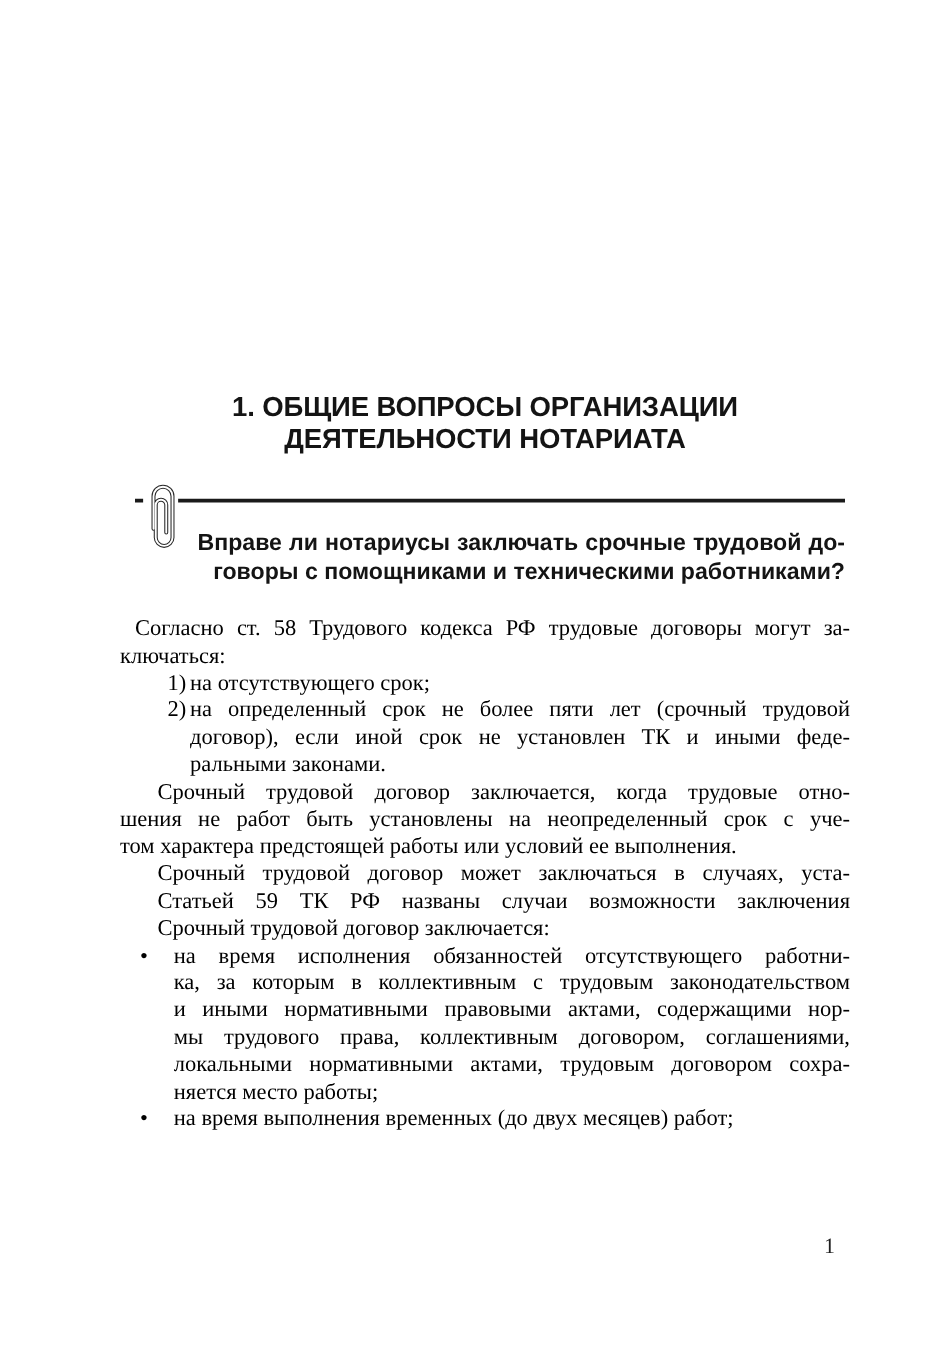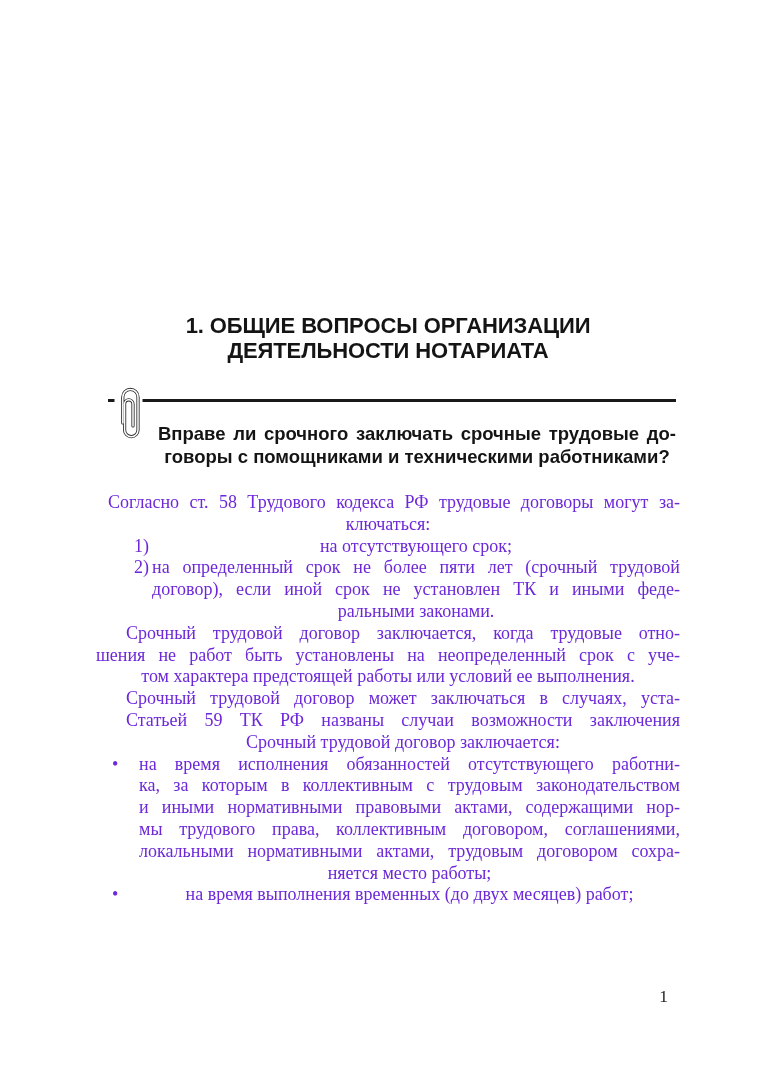--- a/index.html
+++ b/index.html
@@ -17,26 +17,26 @@
     position:absolute; left:108px; top:399px; width:568px; height:3px;
     background:#1a1a1a;
   }
   .paperclip { position:absolute; left:112px; top:384px; width:34px; height:62px; }
   .question {
     position:absolute; left:158px; top:423px; width:518px;
     font-family:"Liberation Sans", sans-serif; font-weight:700;
     font-size:18.5px; line-height:22.5px; color:#141414;
   }
   .question .q1 { text-align:justify; text-align-last:justify; }
-  .question .q2 { text-align:center; }
+  .question .q2 { text-align:right; }
   .body-text {
     position:absolute; left:96px; top:492px; width:584px;
-    font-size:18px; line-height:21.8px; color:#6d28d9;
+    font-size:18px; line-height:21.8px; color:#000000;
   }
-  .line { position:relative; text-align:center; }
+  .line { position:relative; text-align:left; }
   .line.j { text-align:justify; text-align-last:justify; }
   .line.first { text-indent:12px; }
   .line.para { text-indent:30px; }
   .line.num, .line.numcont { padding-left:56px; }
   .line.bullet, .line.bulletcont { padding-left:43px; }
   .line .marker { position:absolute; left:38px; top:0; }
   .line.bullet .marker { left:16px; }
   .page-number {
     position:absolute; left:96px; top:986px; width:572px;
     text-align:right; font-size:17.5px; color:#1f1f1f;
@@ -54,21 +54,21 @@
 
   <div class="rule"></div>
 
   <svg class="paperclip" viewBox="0 0 34 62">
     <rect x="2.5" y="4" width="28" height="53" fill="#ffffff"></rect>
     <path d="M 21 42 L 21 20 A 4.2 4.2 0 0 0 12.6 20 L 12.6 46 A 6.7 6.7 0 0 0 26 46 L 26 13 A 7.6 7.6 0 0 0 10.8 13 L 10.8 39" fill="none" stroke="#2b2b2b" stroke-width="3.2" stroke-linecap="round"></path>
     <path d="M 21 42 L 21 20 A 4.2 4.2 0 0 0 12.6 20 L 12.6 46 A 6.7 6.7 0 0 0 26 46 L 26 13 A 7.6 7.6 0 0 0 10.8 13 L 10.8 39" fill="none" stroke="#ffffff" stroke-width="1.5" stroke-linecap="round"></path>
   </svg>
 
   <div class="question">
-    <div class="q1">Вправе ли срочного заключать срочные трудовые до-</div>
+    <div class="q1">Вправе ли нотариусы заключать срочные трудовой до-</div>
     <div class="q2">говоры с помощниками и техническими работниками?</div>
   </div>
 
   <div class="body-text" id="body-lines">
       <div class="line first j"><span>Согласно ст. 58 Трудового кодекса РФ трудовые договоры могут за-</span></div>
       <div class="line "><span>ключаться:</span></div>
       <div class="line num"><span class="marker">1)</span><span>на отсутствующего срок;</span></div>
       <div class="line num j"><span class="marker">2)</span><span>на определенный срок не более пяти лет (срочный трудовой</span></div>
       <div class="line numcont j"><span>договор), если иной срок не установлен ТК и иными феде-</span></div>
       <div class="line numcont"><span>ральными законами.</span></div>

